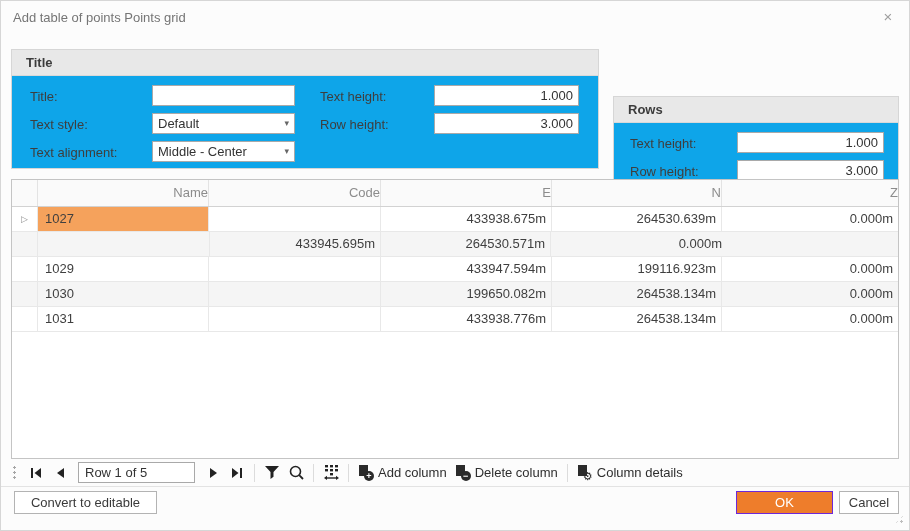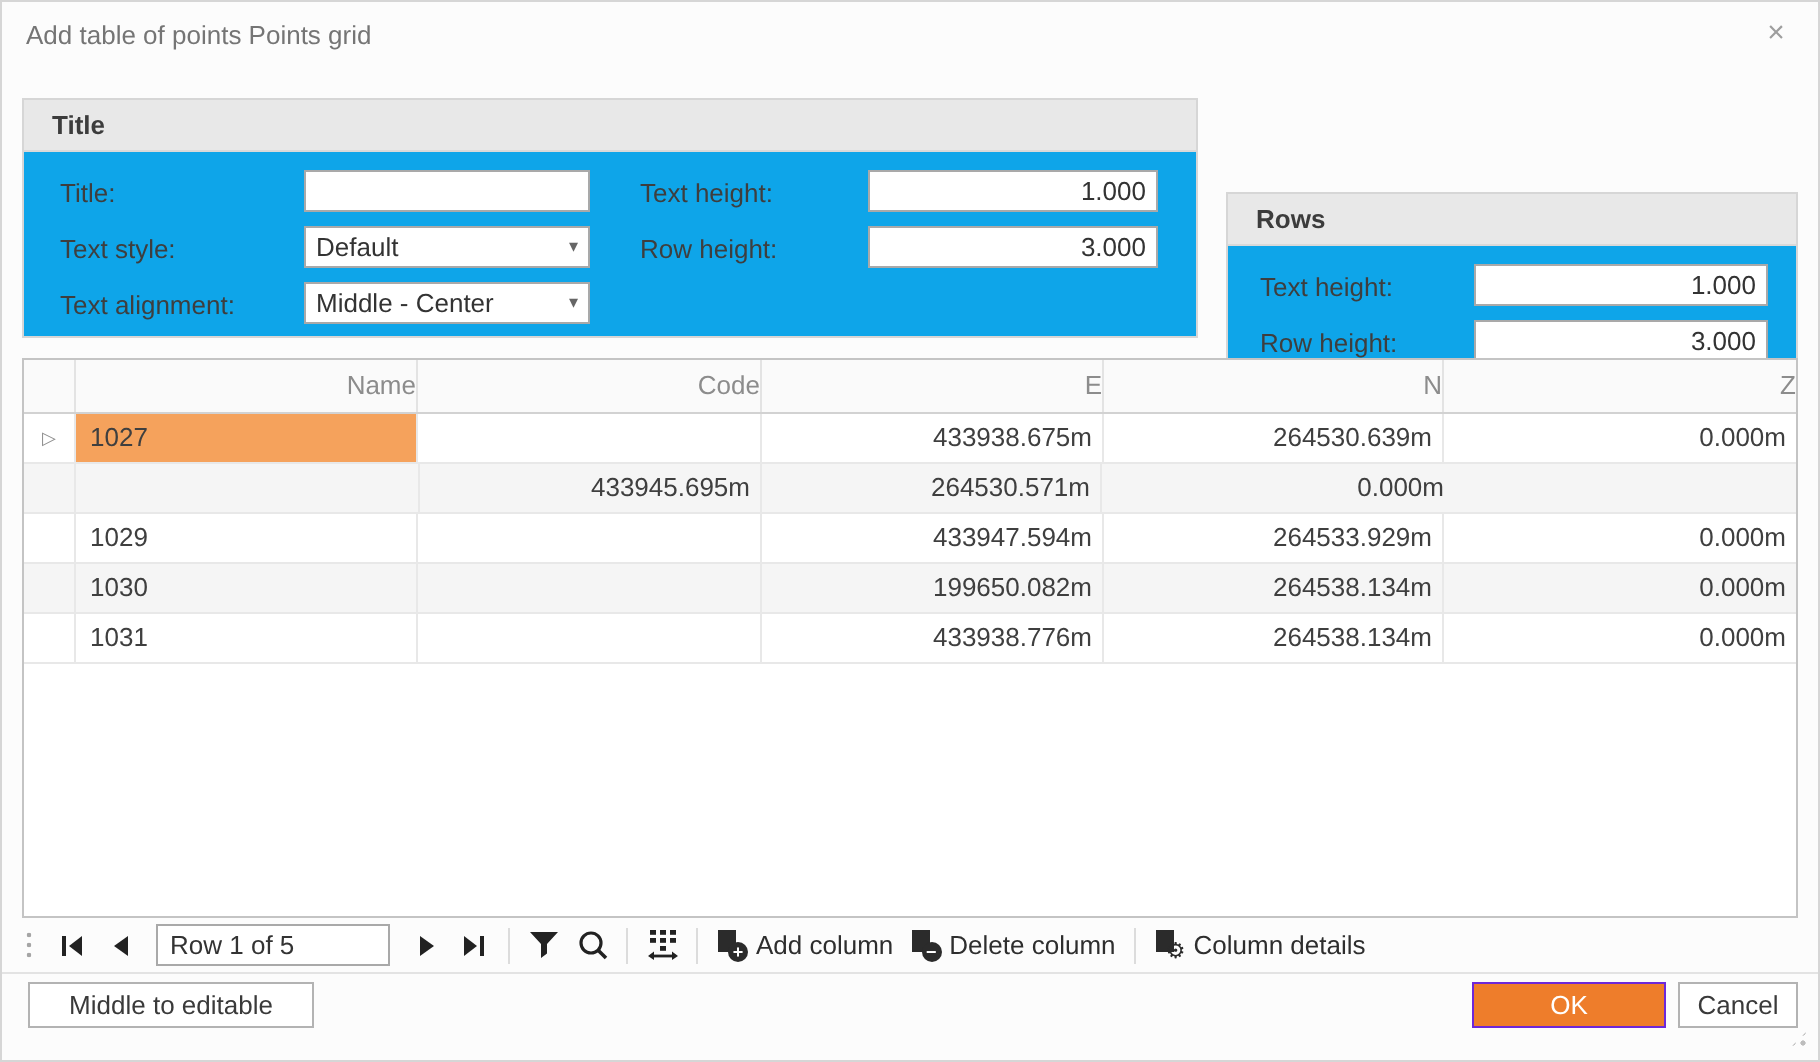--- a/index.html
+++ b/index.html
@@ -224,21 +224,21 @@
       <div class="cell w-code"></div>
       <div class="cell w-e right">433945.695m</div>
       <div class="cell w-n right">264530.571m</div>
       <div class="cell w-z right">0.000m</div>
     </div>
     <div class="grid-row">
       <div class="cell w-sel"></div>
       <div class="cell w-name left">1029</div>
       <div class="cell w-code"></div>
       <div class="cell w-e right">433947.594m</div>
-      <div class="cell w-n right">264533.929m</div>
+      <div class="cell w-n right">199116.923m</div>
       <div class="cell w-z right">0.000m</div>
     </div>
     <div class="grid-row alt">
       <div class="cell w-sel"></div>
       <div class="cell w-name left">1030</div>
       <div class="cell w-code"></div>
       <div class="cell w-e right">199650.082m</div>
       <div class="cell w-n right">264538.134m</div>
       <div class="cell w-z right">0.000m</div>
     </div>
@@ -349,18 +349,18 @@
     <button class="tbtn">
       <span class="col-icon">
         <span class="col-bars"></span>
         <span class="col-badge gear">⚙</span>
       </span>
       <span>Column details</span>
     </button>
   </div>
 
   <div class="footer-sep"></div>
-  <button class="btn btn-convert">Middle to editable</button>
+  <button class="btn btn-convert">Convert to editable</button>
   <button class="btn btn-ok">OK</button>
   <button class="btn btn-cancel">Cancel</button>
   <div class="resize-grip"></div>
 
 </div>
 
 </body></html>

